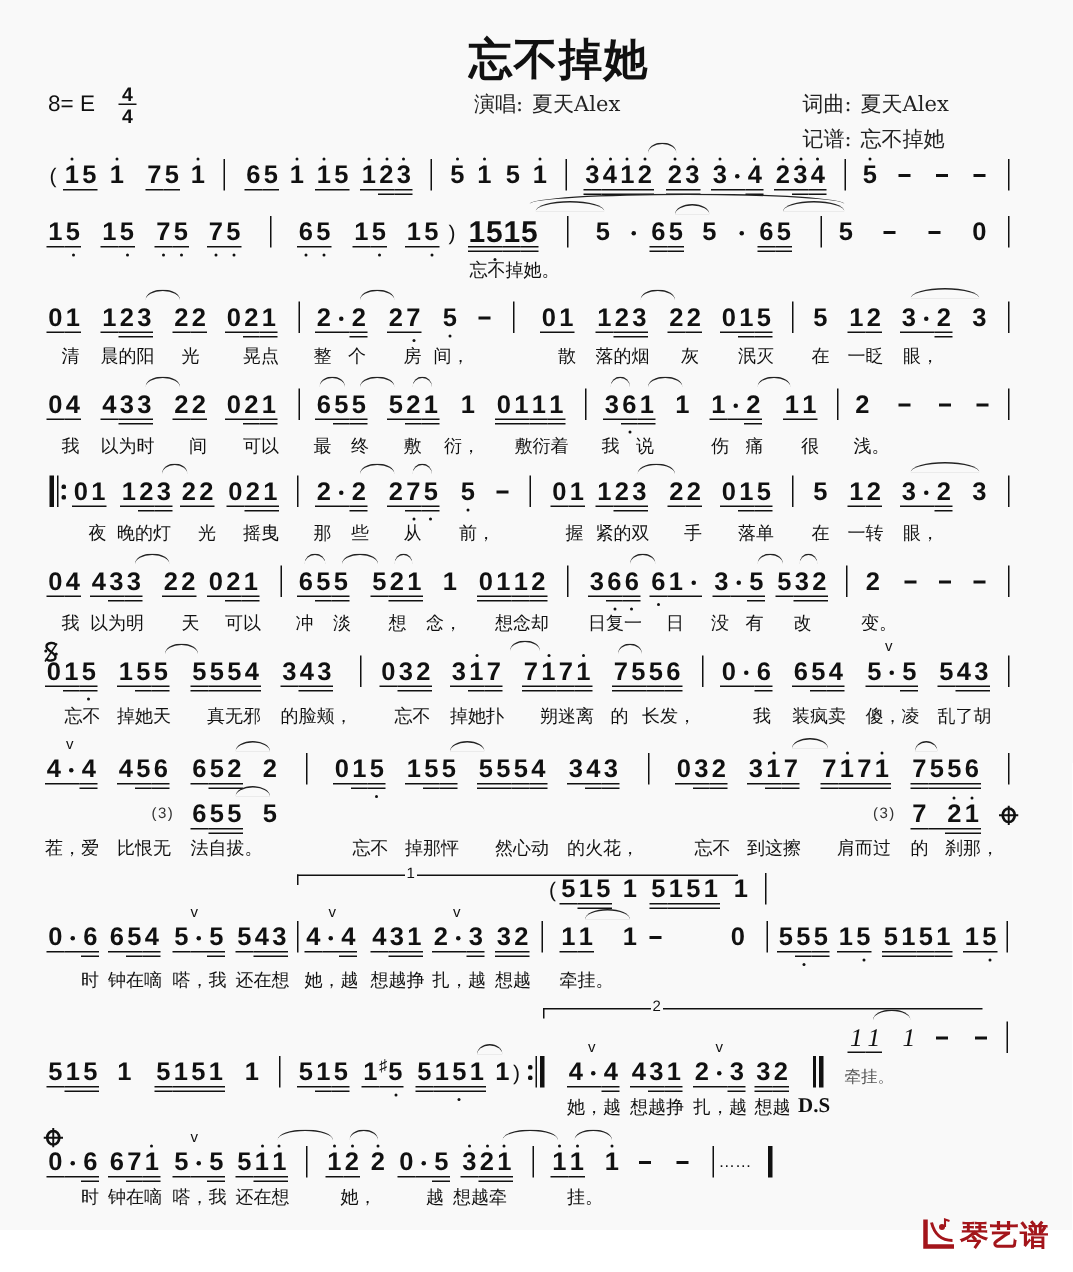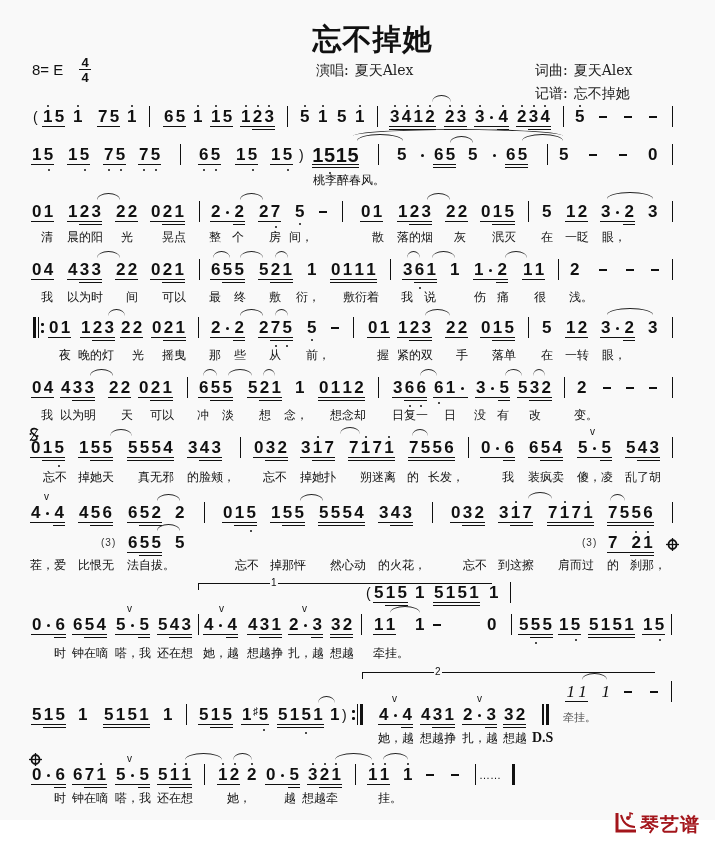--- a/index.html
+++ b/index.html
@@ -316,21 +316,21 @@
       <div class="ng" style="left: 587px; top: 145px;">
         <span class="dash" style="left: 2px; top: 9px; width: 7.7px; height: 2px;"></span>
       </div>
       <div class="ng" style="left: 617px; top: 145px;">
         <span class="dash" style="left: 2px; top: 9px; width: 7.7px; height: 2px;"></span>
       </div>
       <div class="ng" style="left: 647px; top: 145px;">
         <span class="nc" style="left: 0px; top: 0px; width: 11.7px; height: 20px;">0</span>
       </div>
       <div class="bar" style="left: 672px; top: 144px; width: 1.2px; height: 21px;"></div>
-      <span class="lyr" style="left: 313px; top: 172px;">桃李醉春风。</span>
+      <span class="lyr" style="left: 313px; top: 172px;">忘不掉她。</span>
       <div class="ng" style="left: 31px; top: 202px;">
         <span class="nc" style="left: 0px; top: 0px; width: 11.7px; height: 20px;">0</span>
         <span class="ul" style="left: 0px; top: 19px; width: 11.7px; height: 1px;"></span>
         <span class="nc" style="left: 11.7px; top: 0px; width: 11.7px; height: 20px;">1</span>
         <span class="ul" style="left: 11.7px; top: 19px; width: 11.7px; height: 1px;"></span>
       </div>
       <div class="ng" style="left: 67px; top: 202px;">
         <span class="nc" style="left: 0px; top: 0px; width: 11.7px; height: 20px;">1</span>
         <span class="ul" style="left: 0px; top: 19px; width: 11.7px; height: 1px;"></span>
         <span class="nc" style="left: 11.7px; top: 0px; width: 11.7px; height: 20px;">2</span>

